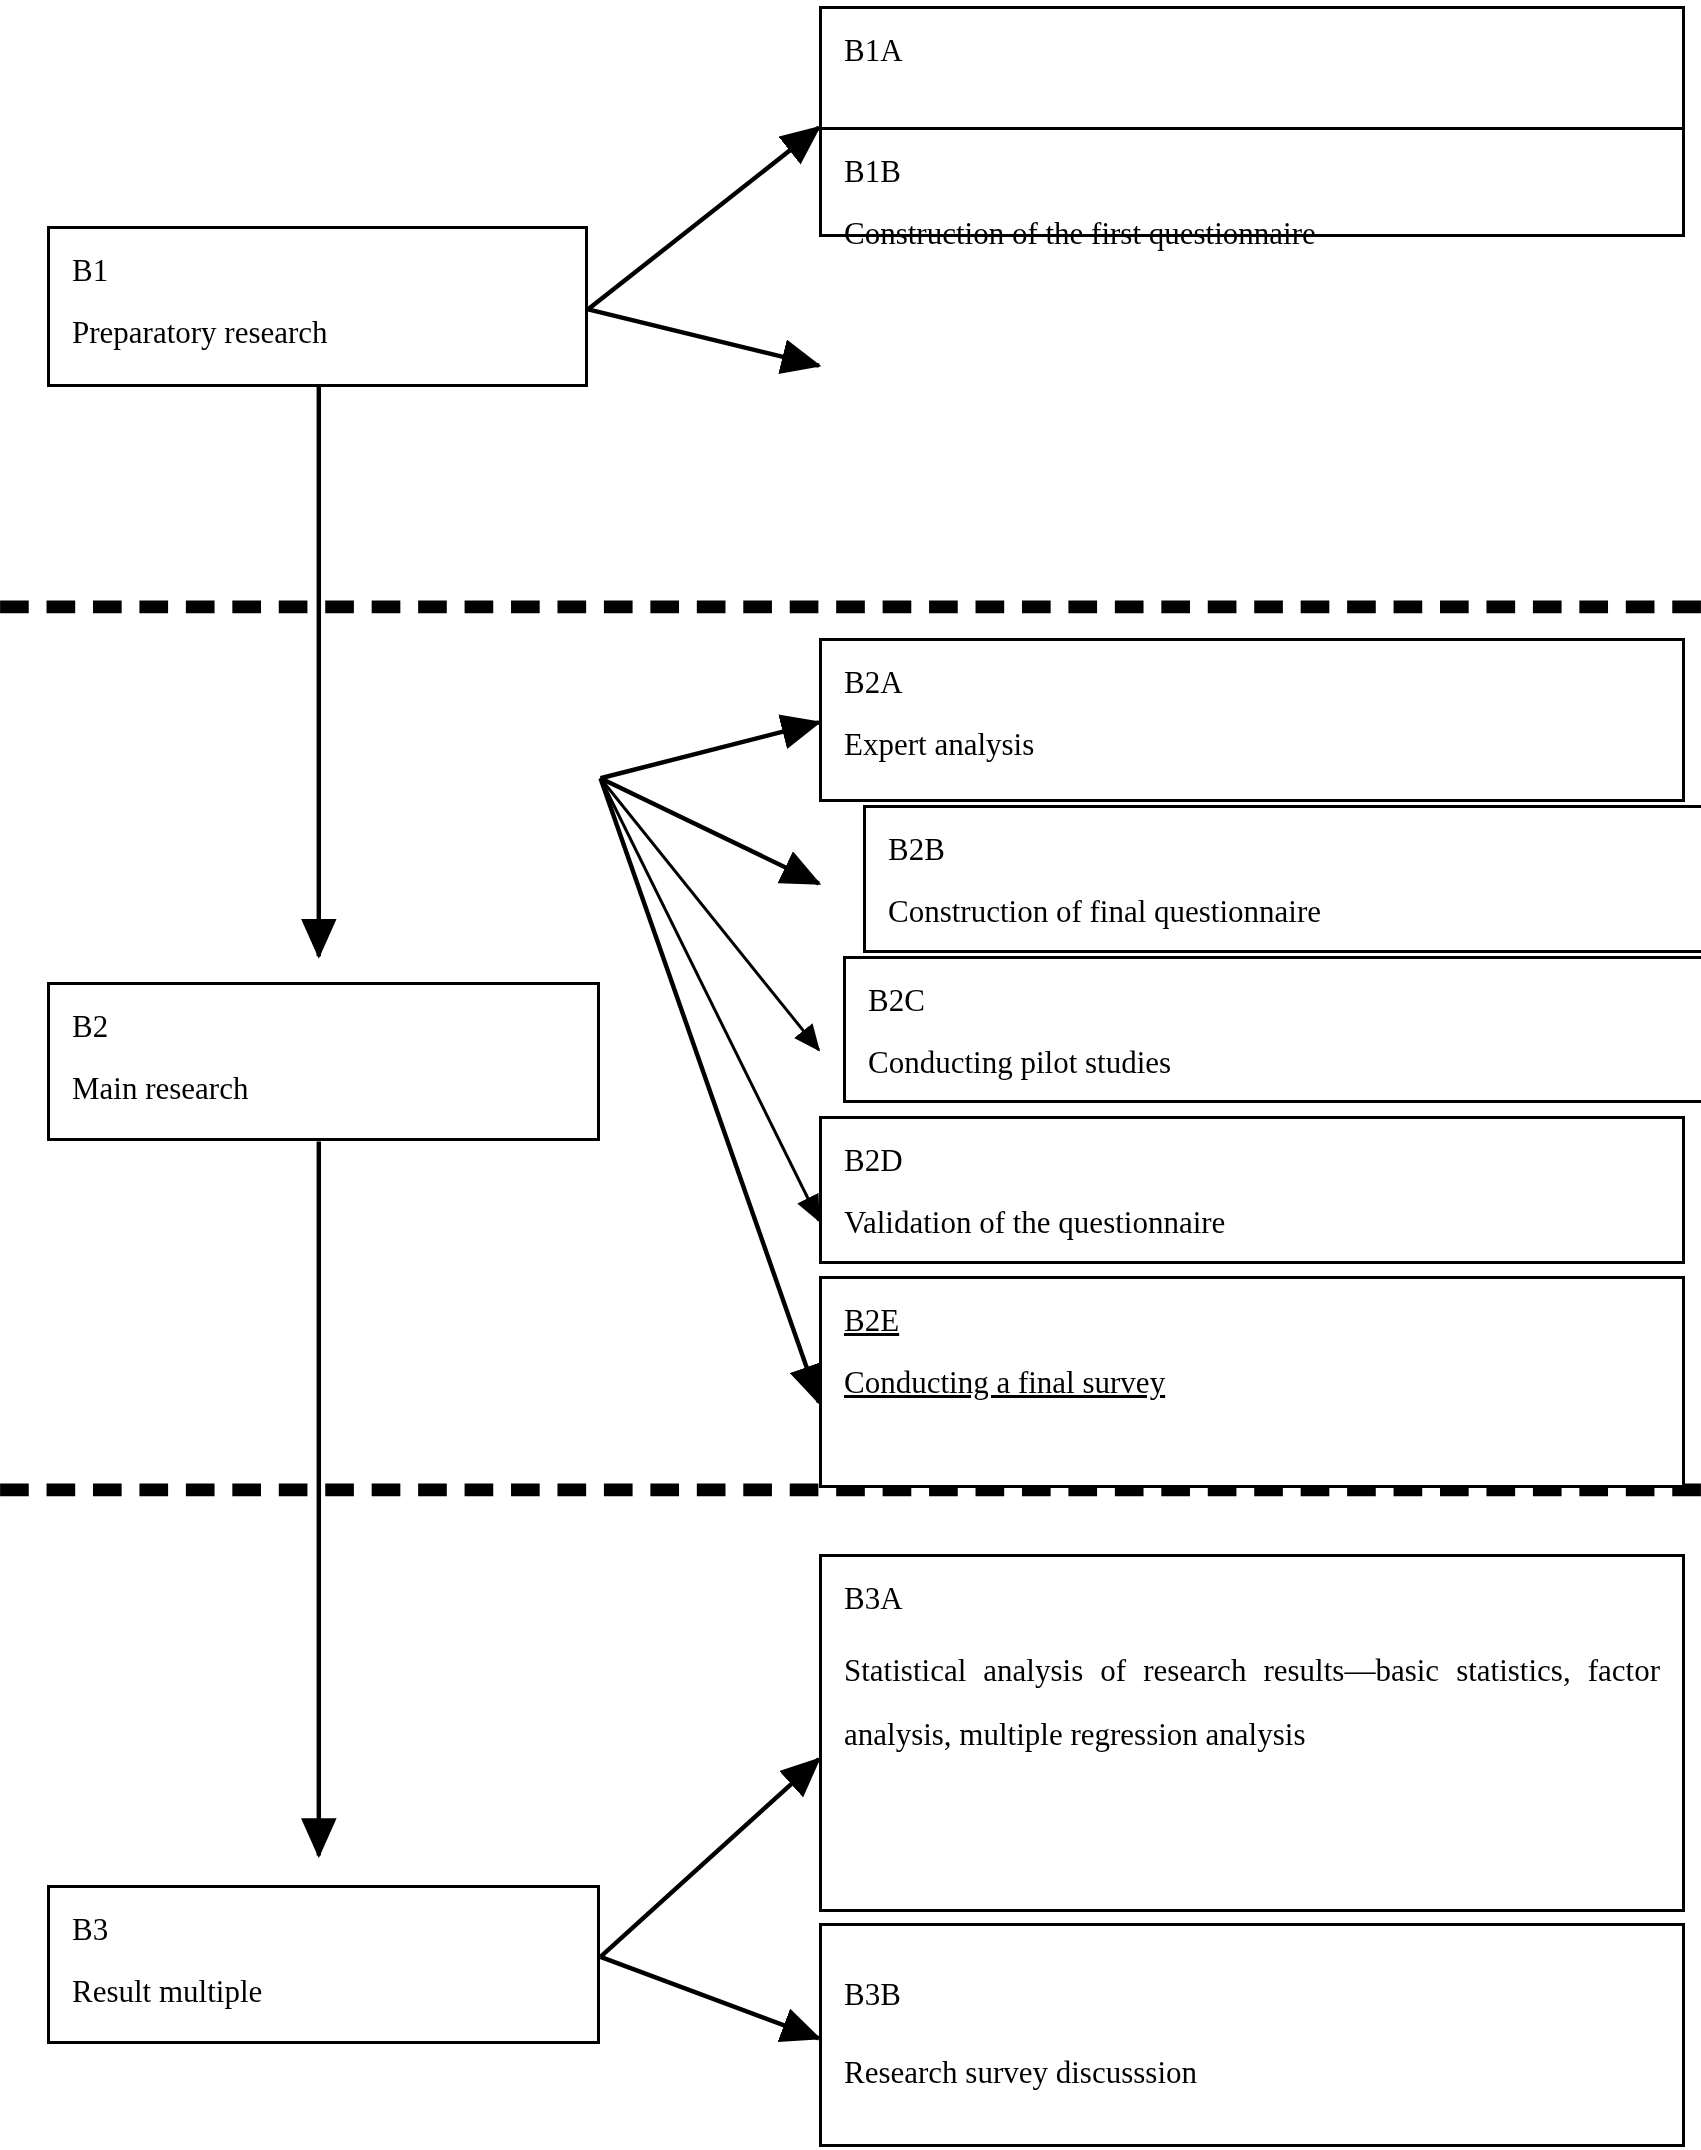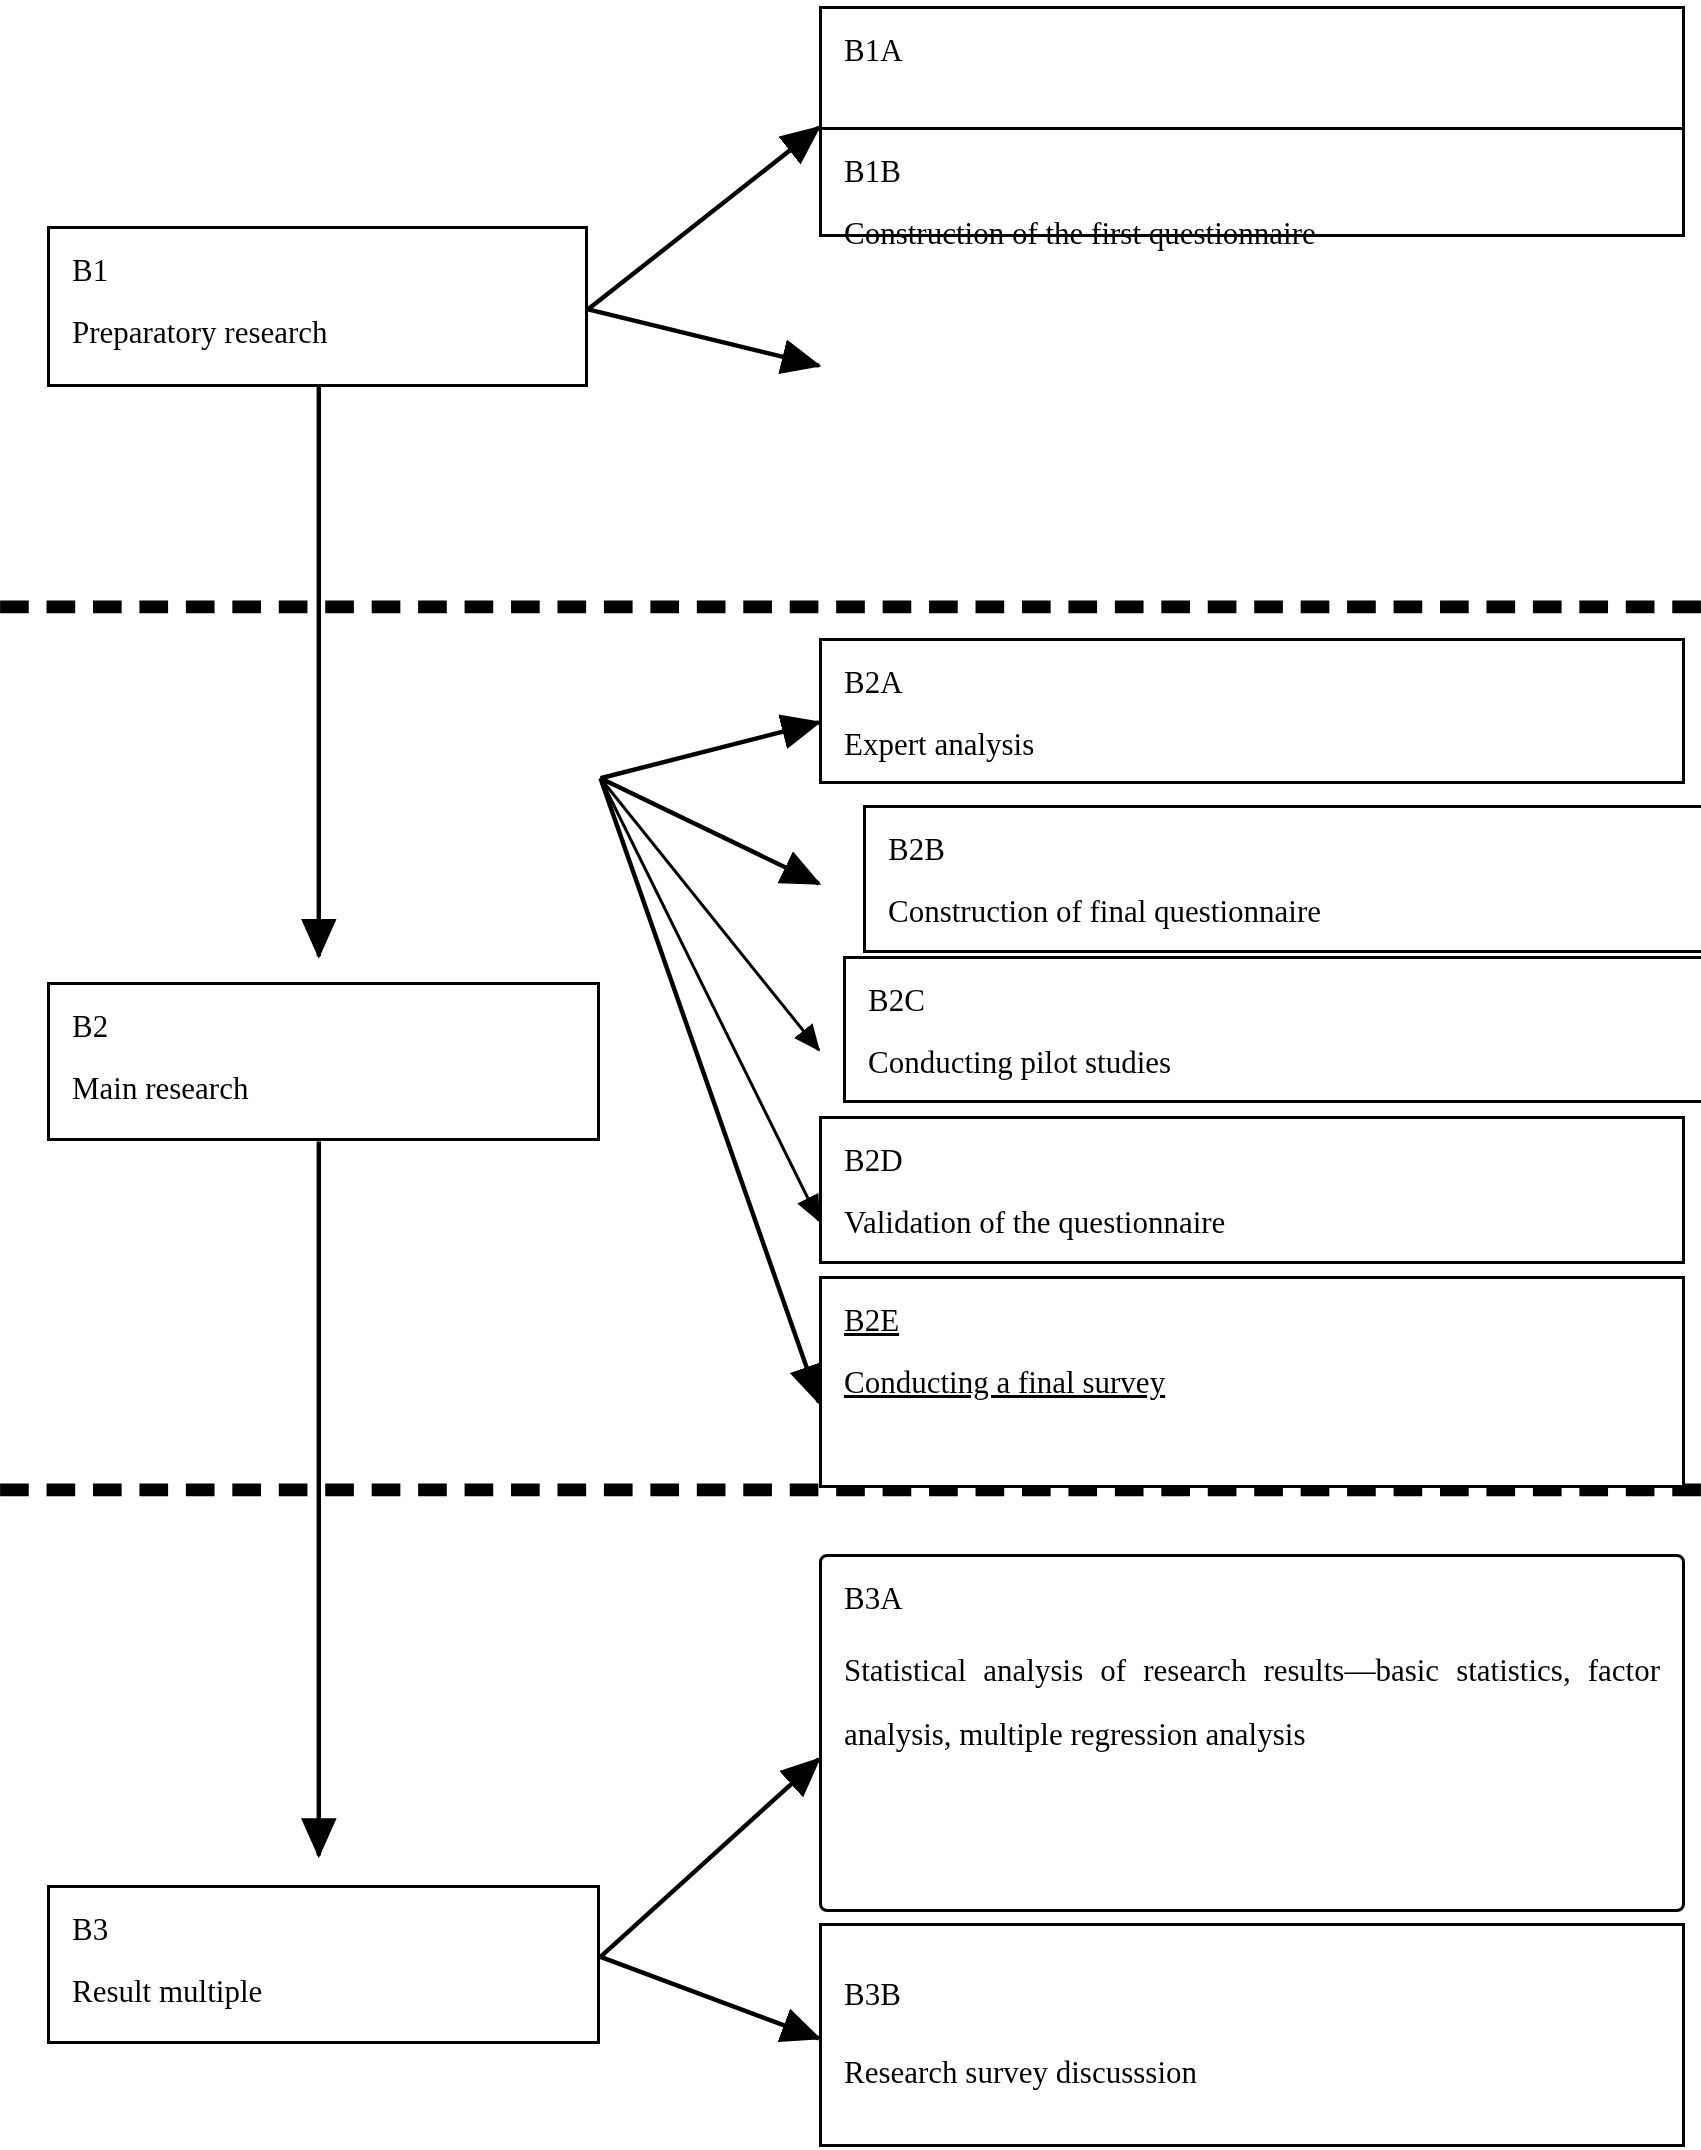--- a/index.html
+++ b/index.html
@@ -96,21 +96,21 @@
   <div class="node" style="left:819px; top:127px; width:866px; height:110px;">
     <div class="code">B1B</div>
     <div class="desc">Construction of the first questionnaire</div>
   </div>
 
   <div class="node" style="left:47px; top:982px; width:553px; height:159px;">
     <div class="code">B2</div>
     <div class="desc">Main research</div>
   </div>
 
-  <div class="node" style="left:819px; top:638px; width:866px; height:146px;">
+  <div class="node" style="left:819px; top:638px; width:866px; height:164px;">
     <div class="code">B2A</div>
     <div class="desc">Expert analysis</div>
   </div>
 
   <div class="node" style="left:819px; top:805px; width:866px; height:148px;margin-left:44px;">
     <div class="code">B2B</div>
     <div class="desc">Construction of final questionnaire</div>
   </div>
 
   <div class="node" style="left:843px; top:956px; width:930px; height:147px;">
@@ -126,21 +126,21 @@
   <div class="node" style="left:819px; top:1276px; width:866px; height:212px;text-decoration:underline;">
     <div class="code">B2E</div>
     <div class="desc">Conducting a final survey</div>
   </div>
 
   <div class="node" style="left:47px; top:1885px; width:553px; height:159px;">
     <div class="code">B3</div>
     <div class="desc">Result multiple</div>
   </div>
 
-  <div class="node" style="left:819px; top:1554px; width:866px; height:358px;border-radius:8px;">
+  <div class="node" style="left:819px; top:1554px; width:866px; height:358px;">
     <div class="code">B3A</div>
     <div class="desc justified tall">Statistical analysis of research results—basic statistics, factor analysis, multiple regression analysis</div>
   </div>
 
   <div class="node" style="left:819px; top:1923px; width:866px; height:224px; padding-top:45px;">
     <div class="code">B3B</div>
     <div class="desc" style="margin-top:31px;">Research survey discusssion</div>
   </div>
 
 </div>

